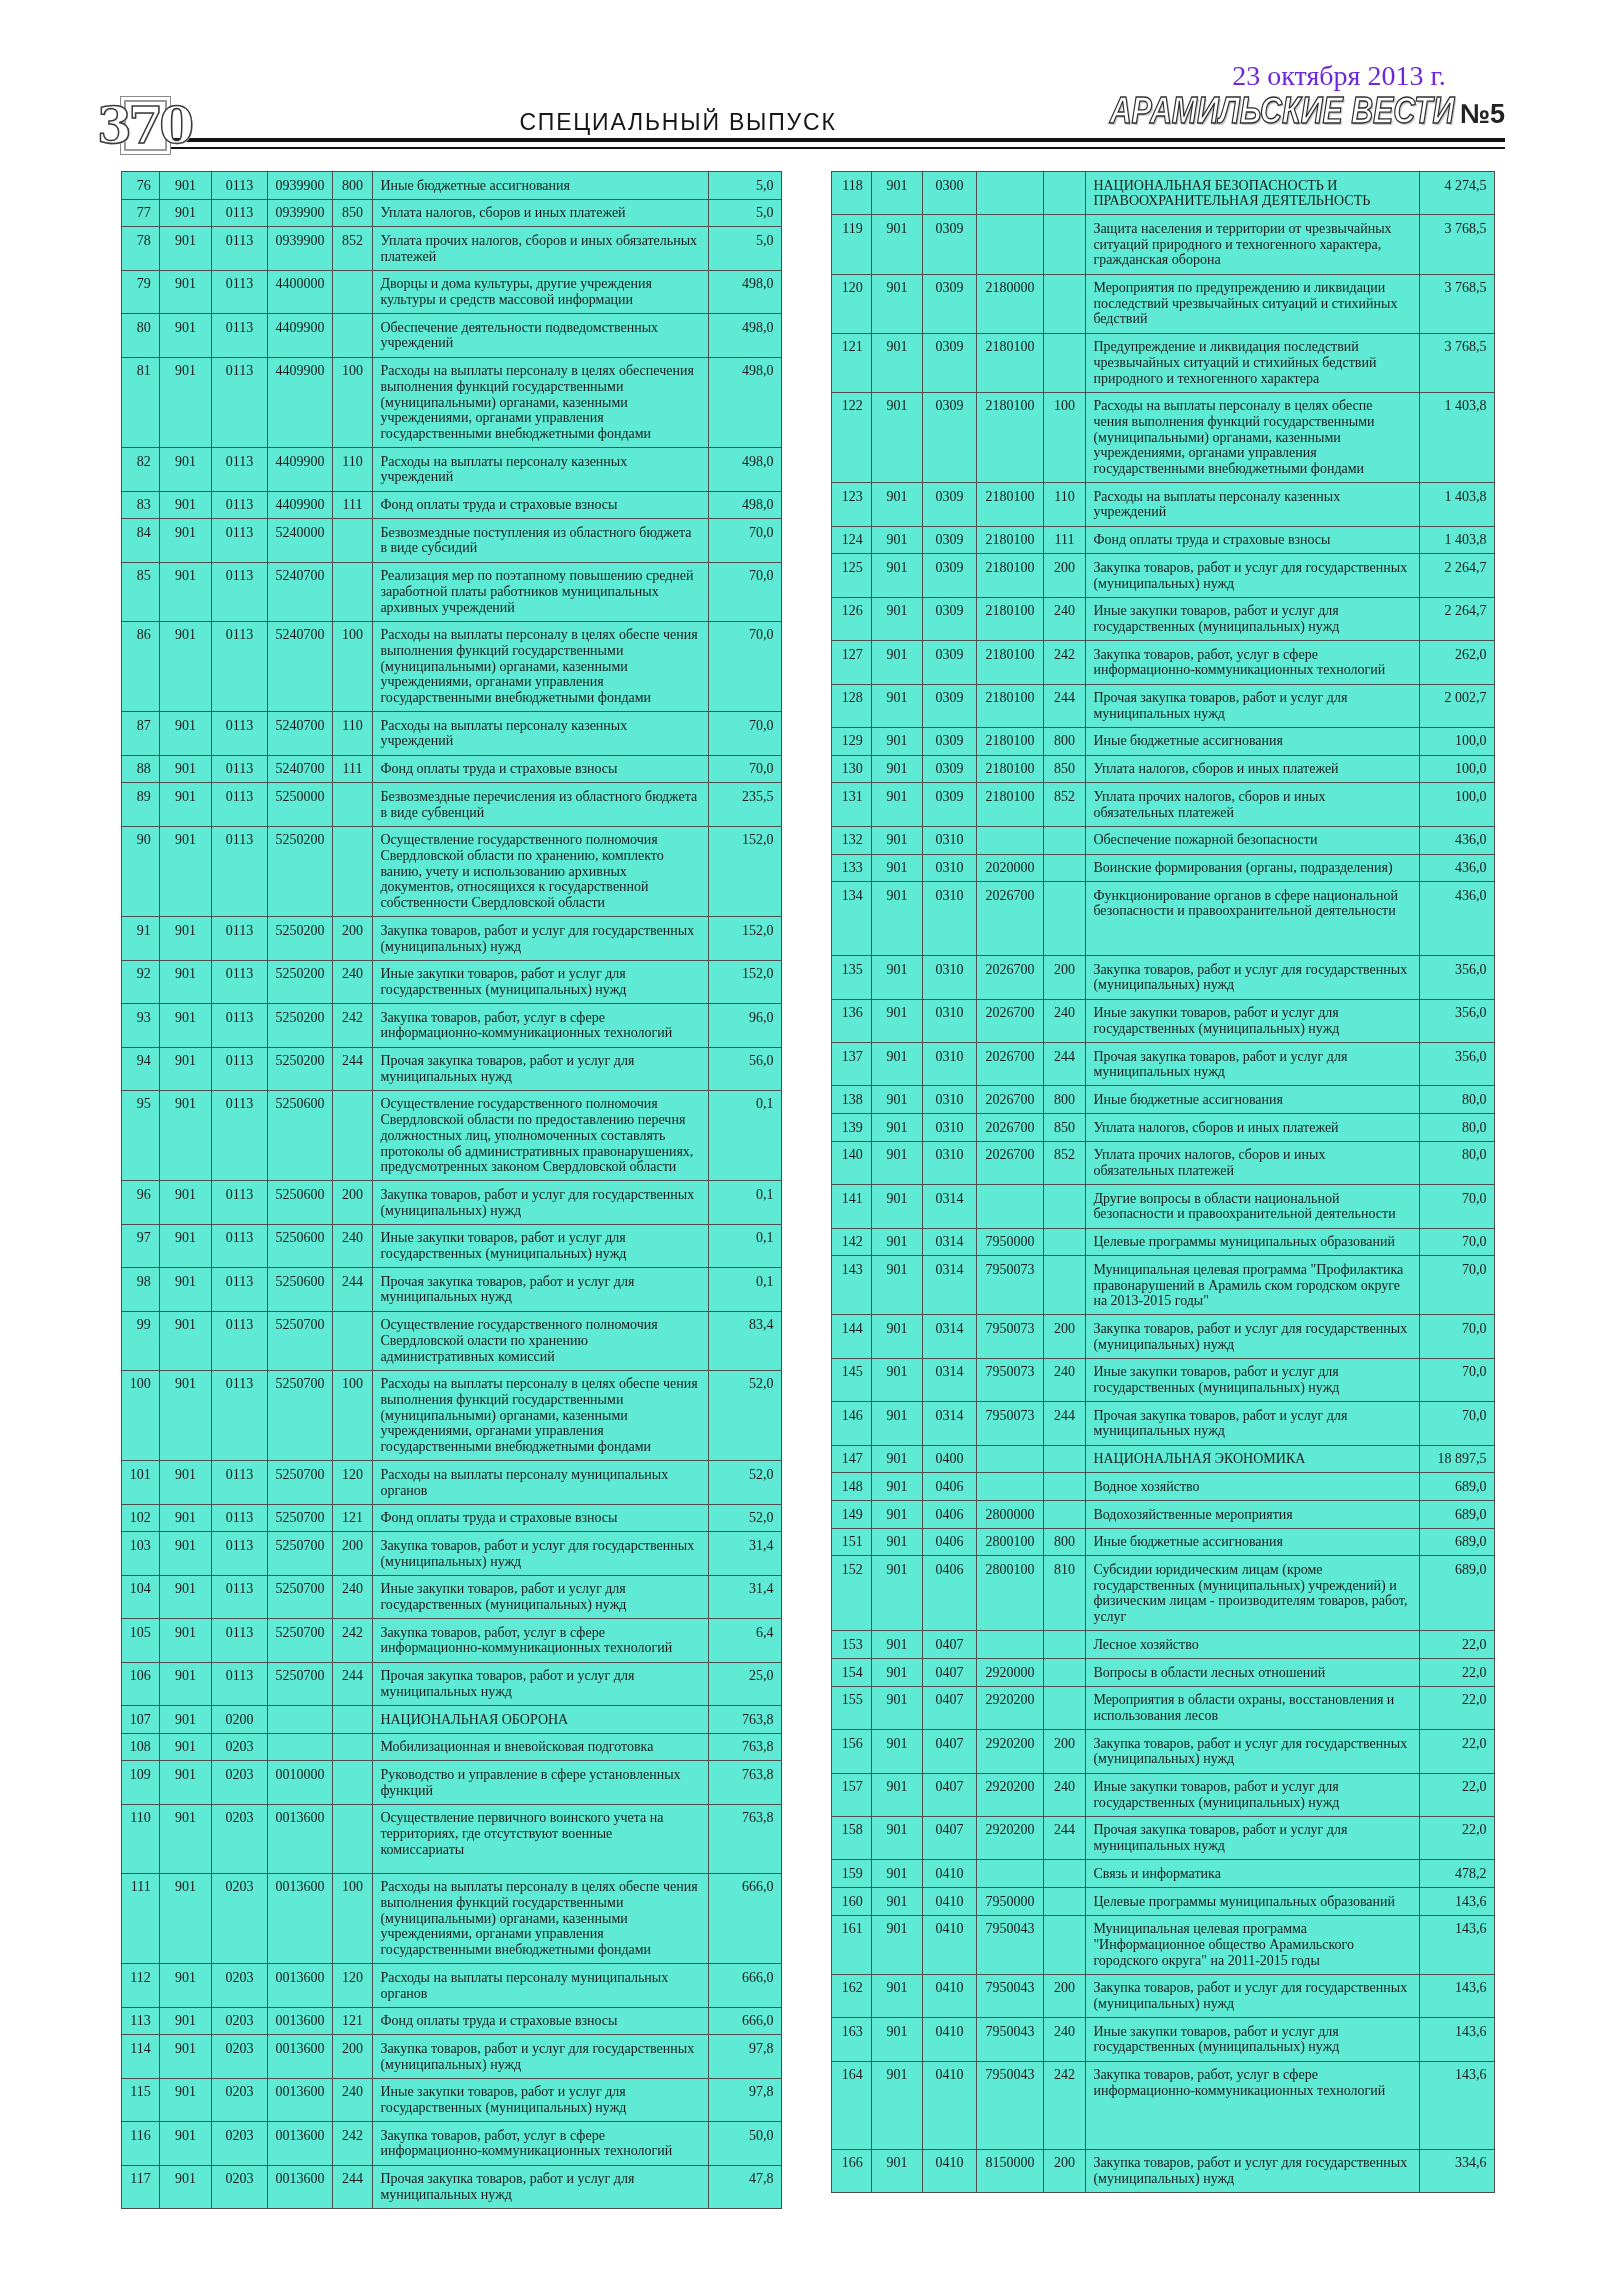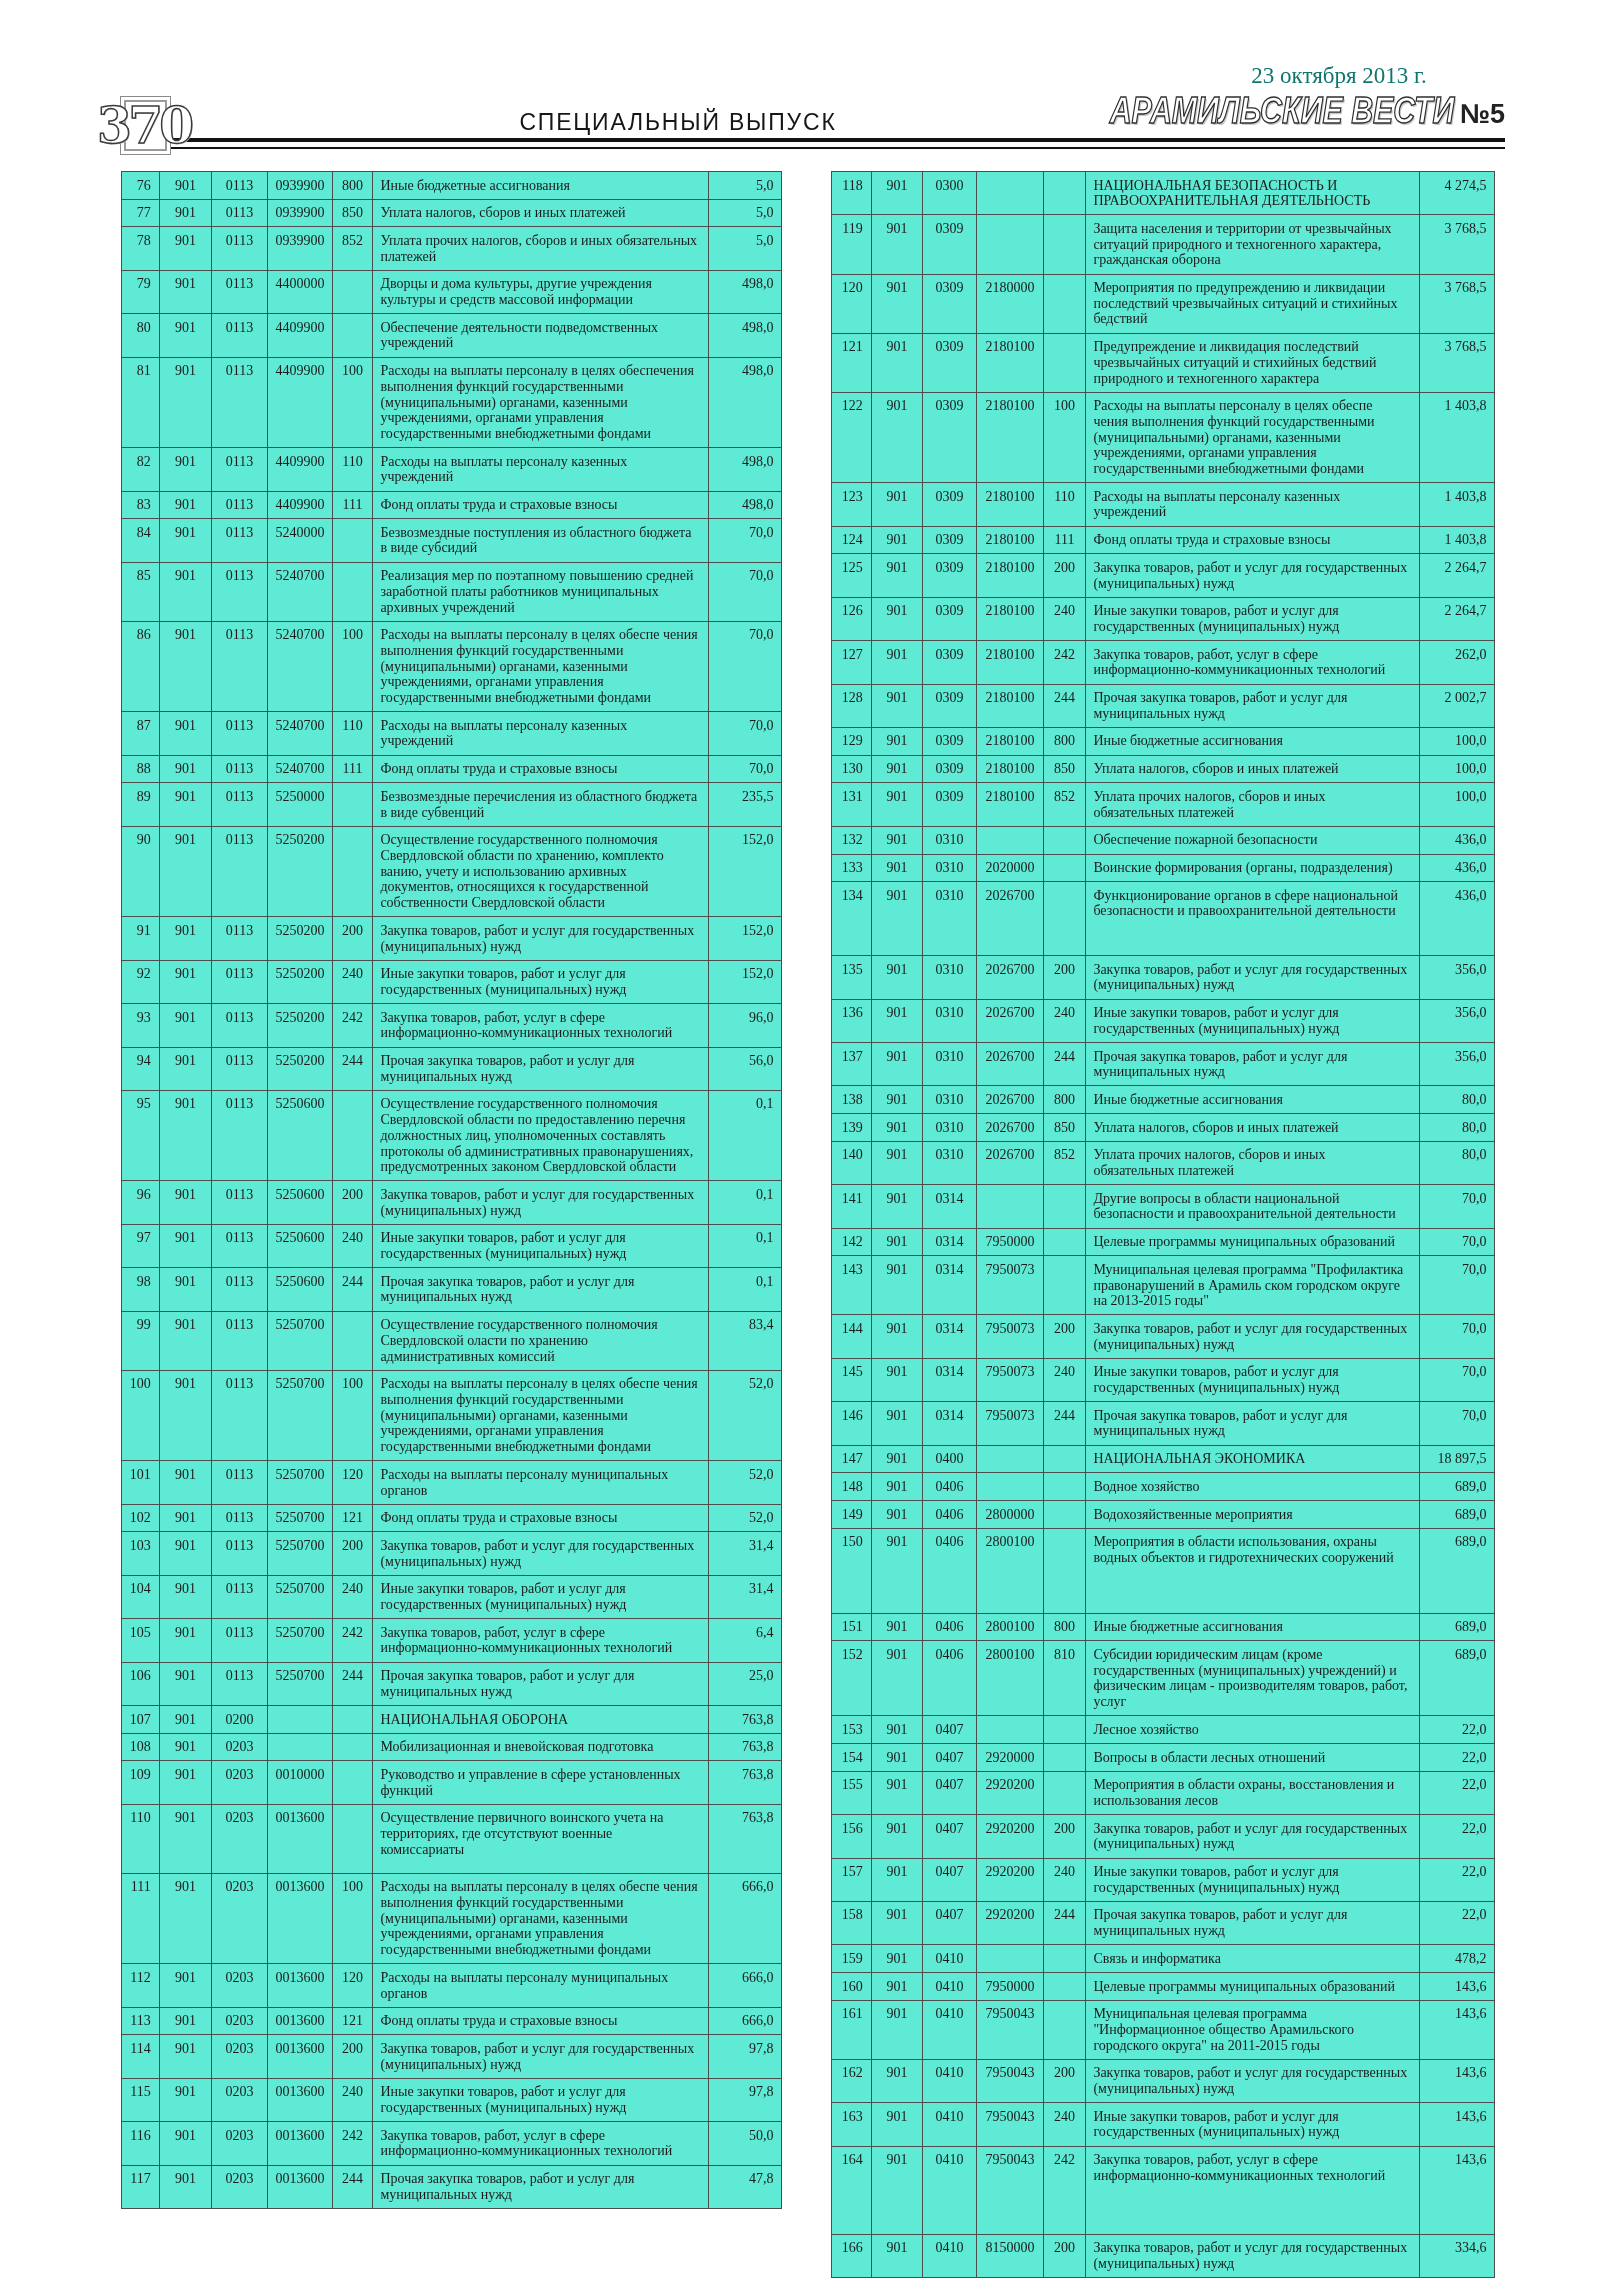--- a/index.html
+++ b/index.html
@@ -41,21 +41,21 @@
     font-family:"Liberation Sans", sans-serif;
     font-size:23px;letter-spacing:1.8px;
     color:#161616;white-space:nowrap;
   }
   .header-right{
     position:absolute;right:114px;top:61px;width:332px;
     text-align:center;
   }
   .header-date{
     font-family:"Liberation Serif", serif;
-    font-size:23px;line-height:29.5px;color:#0f766e;
+    font-size:28px;line-height:29.5px;color:#6d28d9;
     white-space:nowrap;
   }
   .masthead-line{
     margin-top:1.8px;
     white-space:nowrap;
     display:flex;align-items:baseline;justify-content:flex-end;
   }
   .masthead{
     font-family:"Liberation Sans", sans-serif;
     font-style:italic;font-weight:bold;
@@ -808,29 +808,20 @@
         </tr>
         <tr>
           <td class="c-num">149</td>
           <td class="c-code">901</td>
           <td class="c-code">0406</td>
           <td class="c-code">2800000</td>
           <td class="c-code"></td>
           <td class="c-name">Водохозяйственные мероприятия</td>
           <td class="c-amt">689,0</td>
         </tr>
-        <tr style="height: 85px;">
-          <td class="c-num">150</td>
-          <td class="c-code">901</td>
-          <td class="c-code">0406</td>
-          <td class="c-code">2800100</td>
-          <td class="c-code"></td>
-          <td class="c-name">Мероприятия в области использования, охраны водных объектов и гидротехнических сооружений</td>
-          <td class="c-amt">689,0</td>
-        </tr>
         <tr>
           <td class="c-num">151</td>
           <td class="c-code">901</td>
           <td class="c-code">0406</td>
           <td class="c-code">2800100</td>
           <td class="c-code">800</td>
           <td class="c-name">Иные бюджетные ассигнования</td>
           <td class="c-amt">689,0</td>
         </tr>
         <tr>

